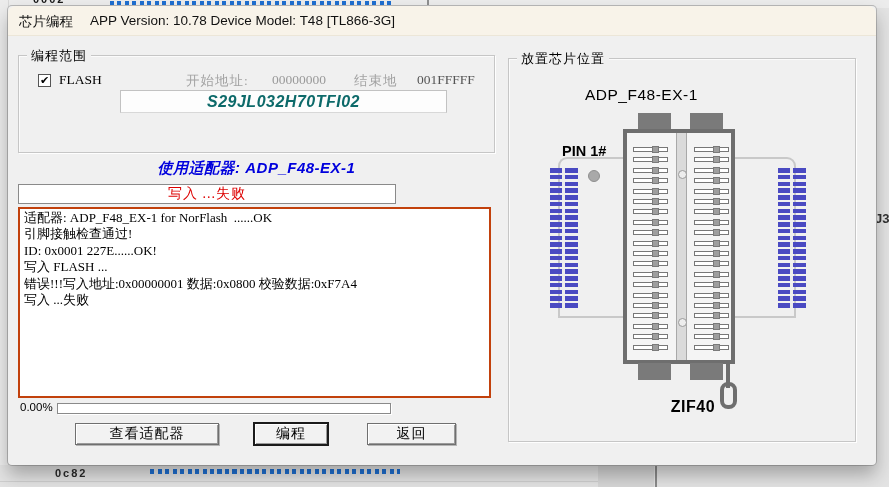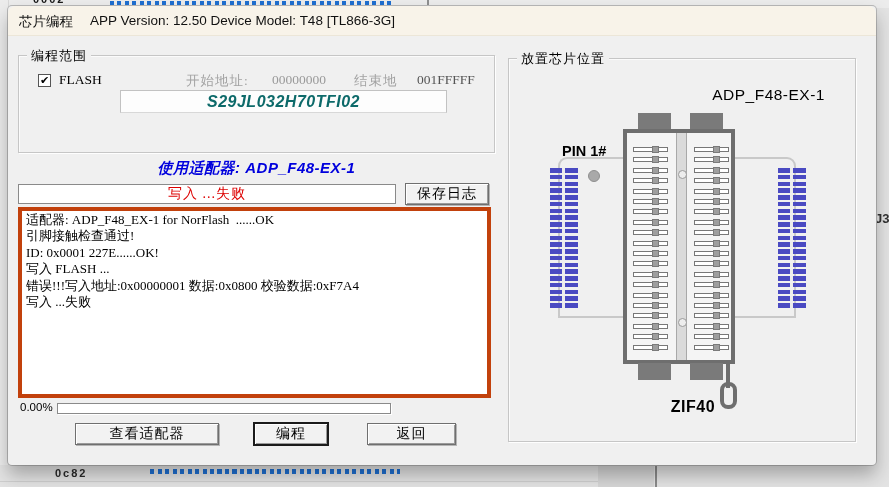--- a/index.html
+++ b/index.html
@@ -63,38 +63,38 @@
 
   
   .status-box{position:absolute;left:10px;top:178px;width:378px;height:20px;background:#fff;border:1px solid #8a8a8a;
     text-align:center;font:14px var(--serif);color:var(--error-red);line-height:18px;letter-spacing:1px;}
   .btn{background:#f2f2f2;border:1px solid #6f6f6f;
     box-shadow:inset 1px 1px 0 #ffffff, inset -1px -1px 0 #9a9a9a, 1px 1px 0 #b5b5b5;
     font:14px var(--serif);color:#000;text-align:center;cursor:pointer;letter-spacing:1px;}
   .btn-savelog{position:absolute;left:397px;top:177px;width:84px;height:22px;line-height:20px;}
 
   
-  .log-area{position:absolute;left:10px;top:201px;width:473px;height:191px;background:#fff;border:4px solid #c2410c;
+  .log-area{position:absolute;left:10px;top:201px;width:473px;height:191px;background:#fff;border:2px solid #c2410c;
     padding:1px 4px;font:13px var(--serif);color:#000;overflow:hidden;}
   .log-line{line-height:16.4px;white-space:pre;}
 
   
   .progress-label{position:absolute;left:12px;top:395px;font:11.5px var(--sans);color:#000;}
   .progress-track{position:absolute;left:49px;top:397px;width:334px;height:11px;background:#fff;border:1px solid #8a8a8a;
     box-shadow:1px 1px 0 #fff;}
   .progress-fill{height:100%;width:0%;background:#2a52be;}
 
   
   .btn-view{position:absolute;left:67px;top:417px;width:144px;height:22px;line-height:20px;}
   .btn-program{position:absolute;left:245px;top:416px;width:76px;height:24px;line-height:20px;
     border:2px solid #1b1b1b;box-shadow:inset 1px 1px 0 #ffffff, inset -1px -1px 0 #9a9a9a;}
   .btn-back{position:absolute;left:339px;top:417px;width:89px;height:22px;line-height:20px;margin-left:20px;}
 
   
-  .adp-name{position:absolute;left:577px;top:80px;width:240px;text-align:right;
+  .adp-name{position:absolute;left:577px;top:80px;width:240px;text-align:left;
     font:500 15.5px var(--sans);color:#000;letter-spacing:.5px;}
   .pin1-label{position:absolute;left:554px;top:137px;font:bold 14.5px var(--sans);color:#000;}
   .pin1-dot{position:absolute;left:580px;top:164px;width:12px;height:12px;border-radius:50%;background:#a9a9a9;border:1px solid #8f8f8f;}
 
   .bracket-left{position:absolute;left:550px;top:151px;width:65px;height:161px;
     border-left:2px solid #c9c9c9;border-top:2px solid #c9c9c9;border-bottom:2px solid #c9c9c9;border-top-left-radius:9px;}
   .bracket-right{position:absolute;left:727px;top:151px;width:61px;height:161px;
     border-right:2px solid #c9c9c9;border-top:2px solid #c9c9c9;border-bottom:2px solid #c9c9c9;border-top-right-radius:9px;}
 
   .hdr{position:absolute;width:28px;height:146px;}
@@ -153,38 +153,37 @@
   <div class="bg-bottom-line"></div>
   <div class="bg-scrollblock"></div>
   <div class="bg-vline"></div>
 </div>
 <span class="bg-right-label">J3</span>
 
 <div class="dialog">
 
   <div class="titlebar">
     <span class="title-text">芯片编程</span>
-    <span class="title-appinfo">APP Version: 12.50 Device Model: T48 [TL866-3G]</span>
+    <span class="title-appinfo">APP Version: 10.78 Device Model: T48 [TL866-3G]</span>
   </div>
 
   <div class="groupbox gb-range">
     <span class="groupbox-label">编程范围</span>
   </div>
   <div class="chip-tab">S29JL032H70TFI02</div>
   <div class="checkbox">✔</div>
   <span class="flash-label">FLASH</span>
   <span class="addr-label lbl-start">开始地址:</span>
   <span class="addr-val val-start">00000000</span>
   <span class="addr-label lbl-end">结束地</span>
   <span class="addr-val val-end">001FFFFF</span>
 
   <div class="adapter-line">使用适配器: ADP_F48-EX-1</div>
 
   <div class="status-box">写入 ...失败</div>
-  <div class="btn btn-savelog">保存日志</div>
 
   <div class="log-area" id="log-area">
       <div class="log-line">适配器: ADP_F48_EX-1 for NorFlash  ......OK</div>
       <div class="log-line">引脚接触检查通过!</div>
       <div class="log-line">ID: 0x0001 227E......OK!</div>
       <div class="log-line">写入 FLASH ...</div>
       <div class="log-line">错误!!!写入地址:0x00000001 数据:0x0800 校验数据:0xF7A4</div>
       <div class="log-line">写入 ...失败</div>
     </div>
 

